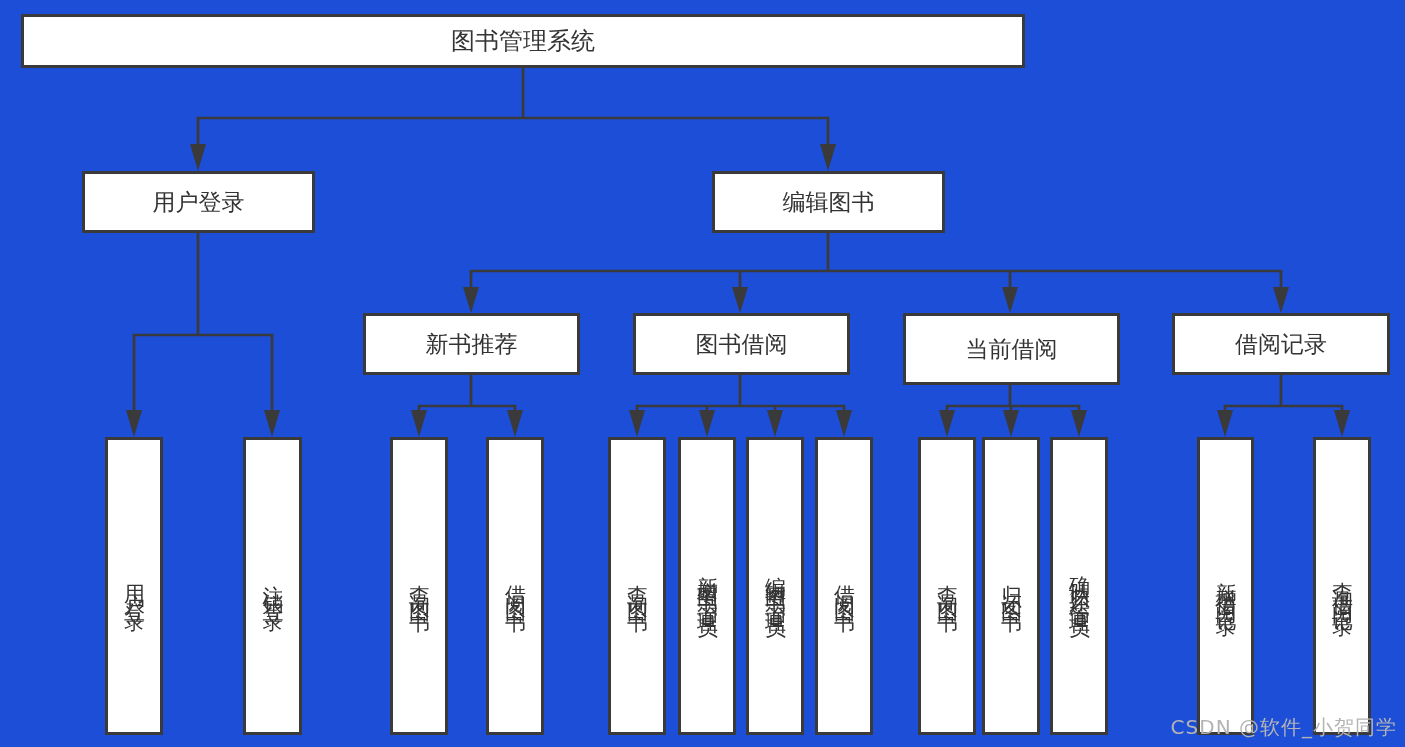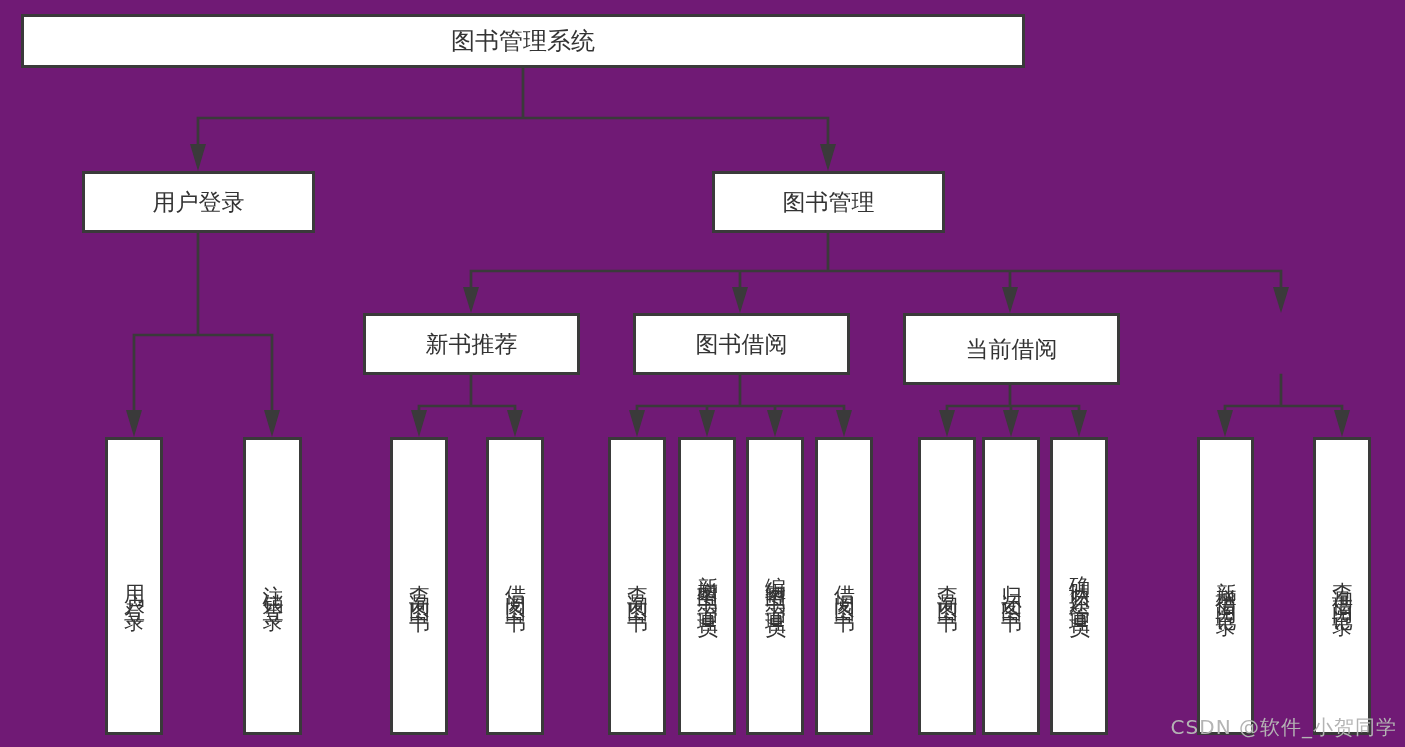--- a/index.html
+++ b/index.html
@@ -5,21 +5,21 @@
   html, body {
     margin: 0;
     padding: 0;
     background: #ffffff;
     font-family: "DejaVu Sans", sans-serif;
   }
   #canvas {
     position: relative;
     width: 1405px;
     height: 747px;
-    background: #701a75;
+    background: #1d4ed8;
     overflow: hidden;
   }
   #connectors {
     position: absolute;
     left: 0;
     top: 0;
     width: 1405px;
     height: 747px;
   }
   .node {
@@ -119,25 +119,26 @@
     <g>
       <path class="line-art" d="M1281 375 V406 M1225 406 H1342 M1225 406 V412 M1342 406 V412"></path>
       <polygon class="arrowhead" points="1217,410 1233,410 1225,437"></polygon>
       <polygon class="arrowhead" points="1334,410 1350,410 1342,437"></polygon>
     </g>
   </svg>
 
   <div class="node root" style="left:21px; top:14px; width:1004px; height:54px;">图书管理系统</div>
 
   <div class="node" style="left:82px; top:171px; width:233px; height:62px;">用户登录</div>
-  <div class="node" style="left:712px; top:171px; width:233px; height:62px;">图书管理</div>
+  <div class="node" style="left:712px; top:171px; width:233px; height:62px;">编辑图书</div>
 
   <div class="node" style="left:633px; top:313px; width:217px; height:62px;">图书借阅</div>
   <div class="node" style="left:363px; top:313px; width:217px; height:62px;">新书推荐</div>
   <div class="node" style="left:903px; top:313px; width:217px; height:72px;">当前借阅</div>
+  <div class="node" style="left:1172px; top:313px; width:218px; height:62px;">借阅记录</div>
 
   <div class="leaf" style="left:105px; top:437px; width:58px; height:298px;">用户登录</div>
   <div class="leaf" style="left:243px; top:437px; width:59px; height:298px;">注销登录</div>
 
   <div class="leaf" style="left:390px; top:437px; width:58px; height:298px;">查询图书</div>
   <div class="leaf" style="left:486px; top:437px; width:58px; height:298px;">借阅图书</div>
 
   <div class="leaf" style="left:608px; top:437px; width:58px; height:298px;">查询图书</div>
   <div class="leaf" style="left:678px; top:437px; width:58px; height:298px; letter-spacing:6px;">新增图书（管理员）</div>
   <div class="leaf" style="left:746px; top:437px; width:58px; height:298px; letter-spacing:6px;">编辑图书（管理员）</div>

